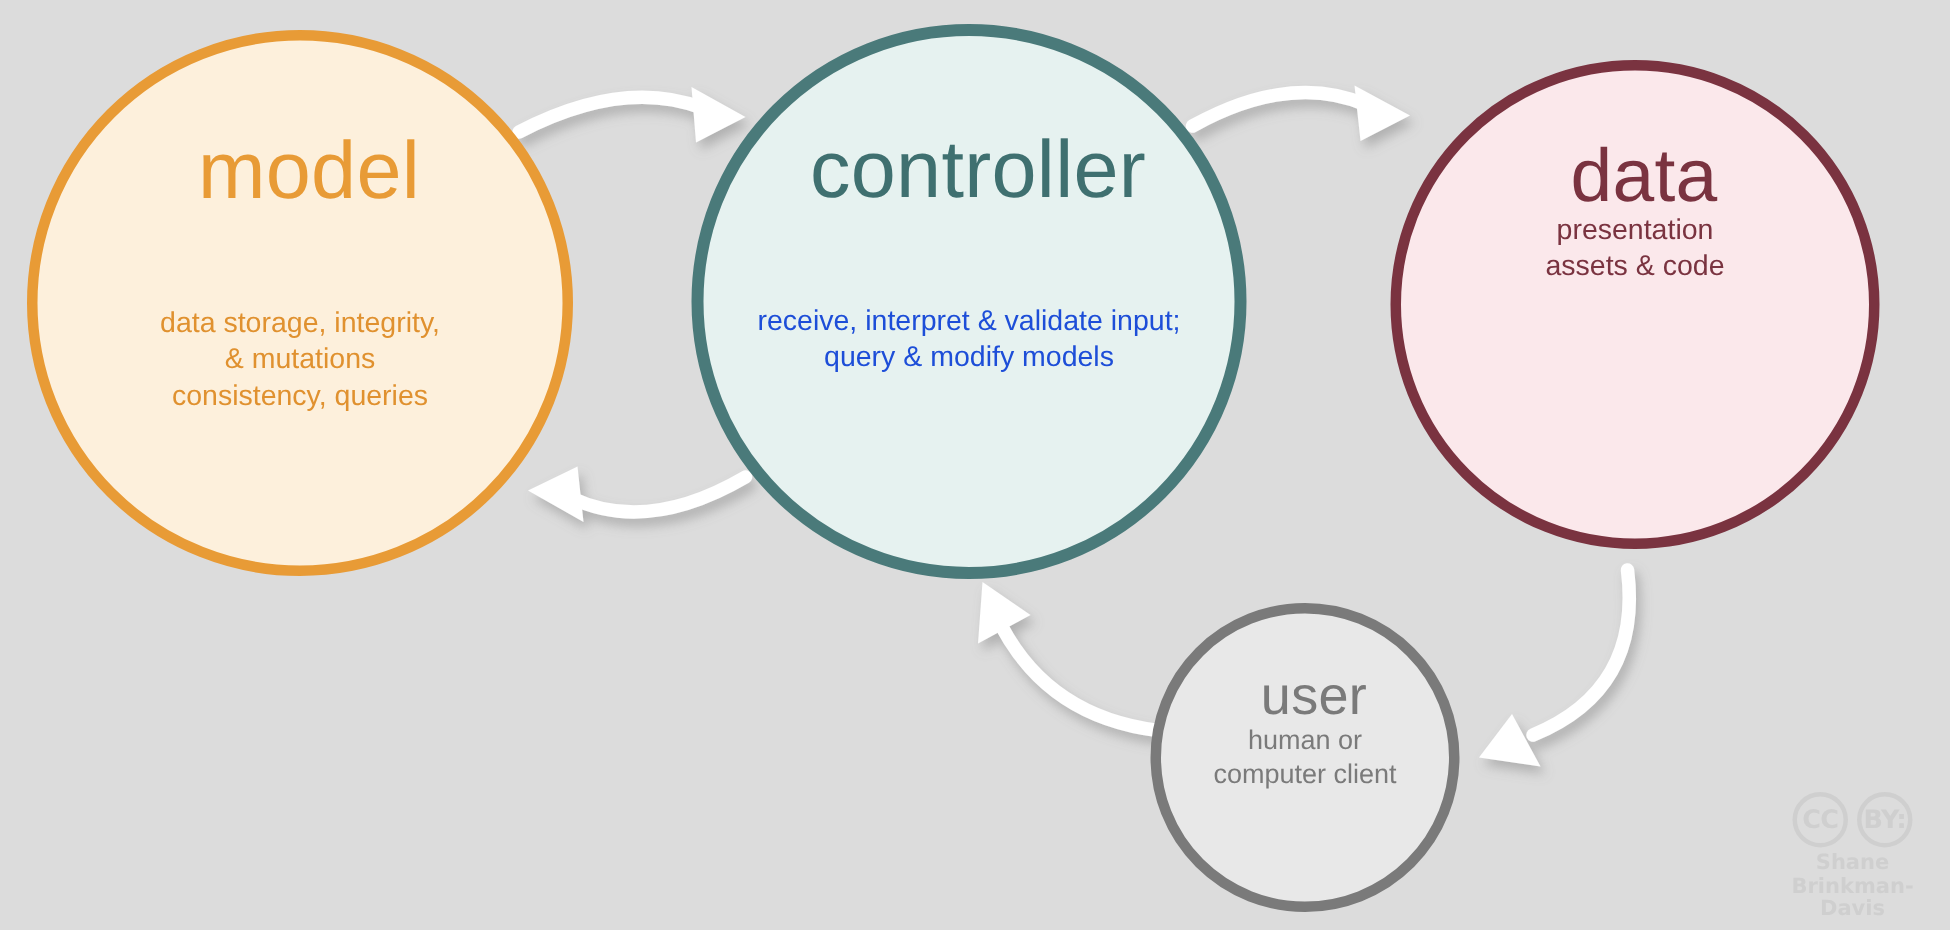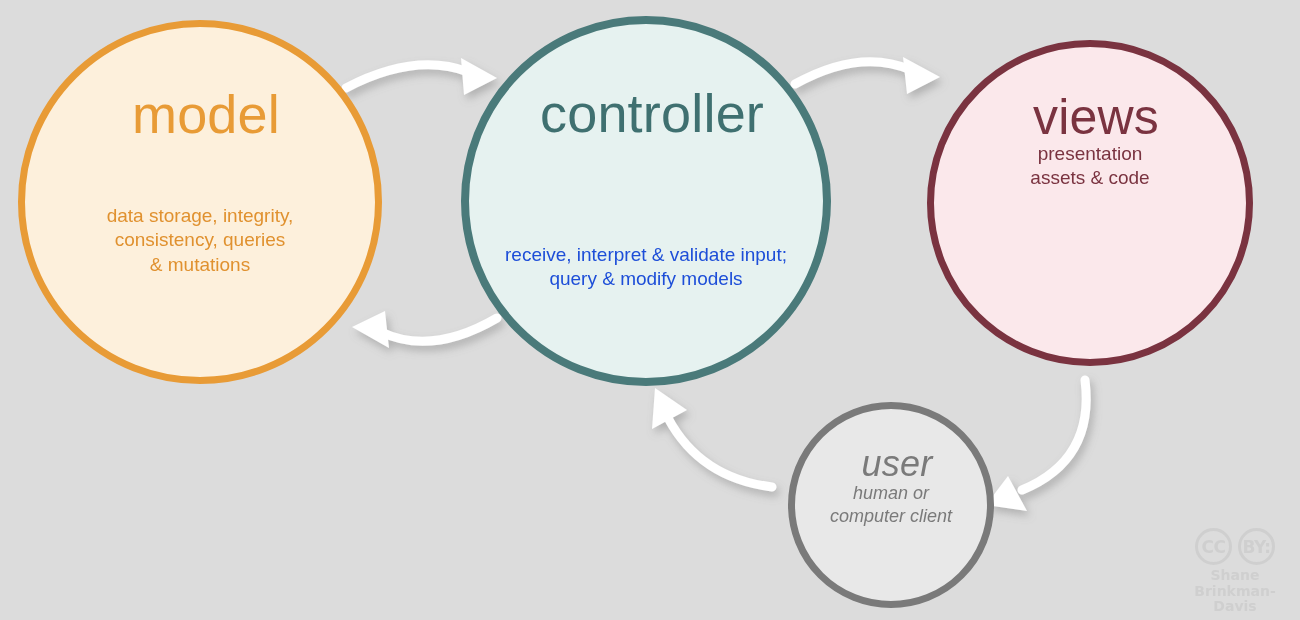--- a/index.html
+++ b/index.html
@@ -59,21 +59,20 @@
     font-size: 19px;
     margin-top: 63px;
   }
 
   
   #node-controller {
     left: 461px; top: 16px;
     width: 370px; height: 370px;
     background: #e6f2f0;
     border: 8px solid #4a7a7a;
-    gap: 40px;
   }
   #node-controller .node-title {
     color: #3f7070;
     font-size: 54px;
     margin-top: 62px;
   }
   #node-controller .node-desc {
     color: #1d4ed8;
     font-size: 19px;
     margin-top: 63px;
@@ -91,25 +90,24 @@
     font-size: 50px;
     margin-top: 45px;
   }
   #node-view .node-desc {
     color: #7a3340;
     font-size: 19px;
   }
 
   
   #node-user {
-    left: 788px; top: 402px;
+    left: 767px; top: 402px;
     width: 206px; height: 206px;
     background: #e8e8e8;
     border: 7px solid #7a7a7a;
-    font-style: italic;
   }
   #node-user .node-title {
     color: #7a7a7a;
     font-size: 36px;
     margin-top: 37px;
   }
   #node-user .node-desc {
     color: #7a7a7a;
     font-size: 18px;
   }
@@ -190,35 +188,35 @@
         <path d="M 772 487 Q 700 478 668 418" fill="none" stroke="#ffffff" stroke-width="9" stroke-linecap="round"></path>
         <path d="M 655 388 L 652 429 L 687 410 Z" fill="#ffffff"></path>
       </g>
     </g>
   </svg>
 
   <div class="node" id="node-model">
     <div class="node-title">model</div>
     <div class="node-desc" id="desc-model">
         <span style="display:block">data storage, integrity,</span>
+        <span style="display:block">&amp; mutations</span>
         <span style="display:block">consistency, queries</span>
-        <span style="display:block">&amp; mutations</span>
       </div>
   </div>
 
   <div class="node" id="node-controller">
     <div class="node-title">controller</div>
     <div class="node-desc" id="desc-controller">
         <span style="display:block">receive, interpret &amp; validate input;</span>
         <span style="display:block">query &amp; modify models</span>
       </div>
   </div>
 
   <div class="node" id="node-view">
-    <div class="node-title">views</div>
+    <div class="node-title">data</div>
     <div class="node-desc" id="desc-view">
         <span style="display:block">presentation</span>
         <span style="display:block">assets &amp; code</span>
       </div>
   </div>
 
   <div class="node" id="node-user">
     <div class="node-title">user</div>
     <div class="node-desc" id="desc-user">
         <span style="display:block">human or</span>

